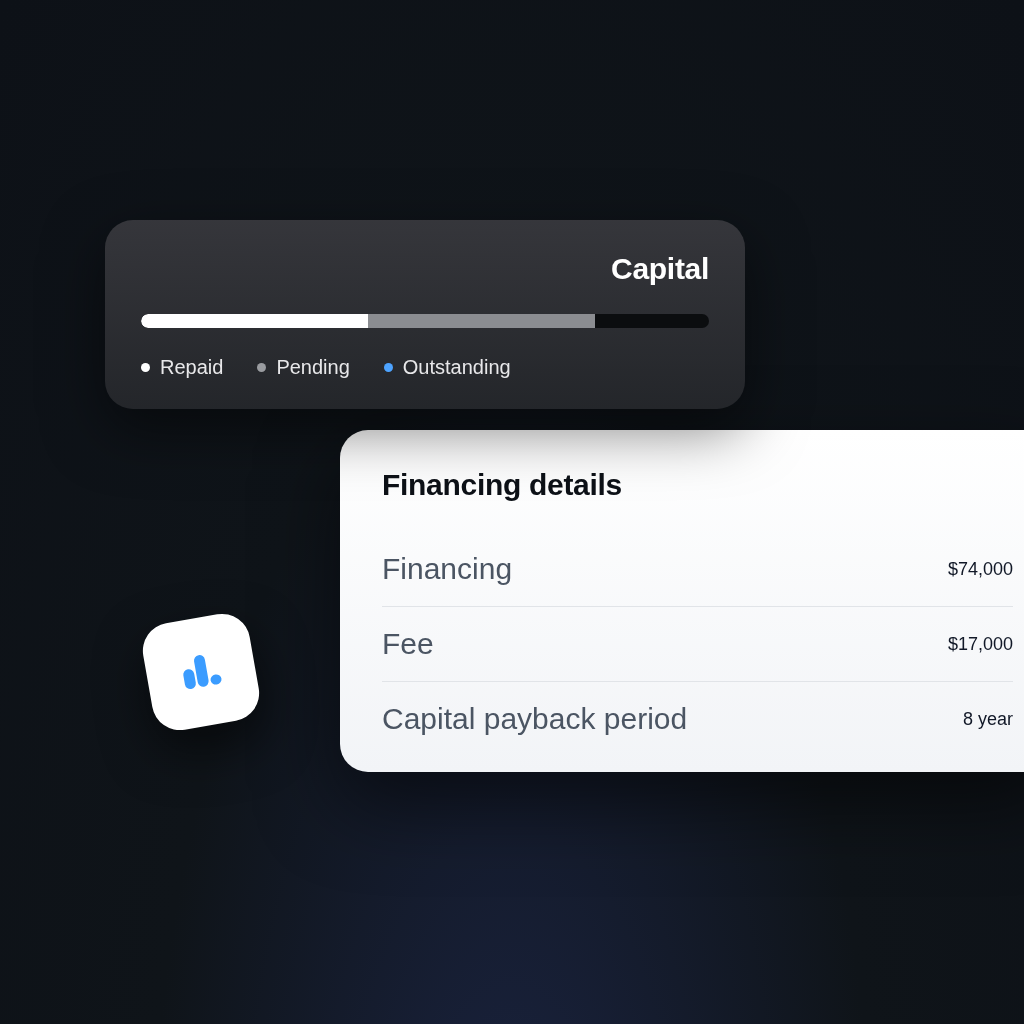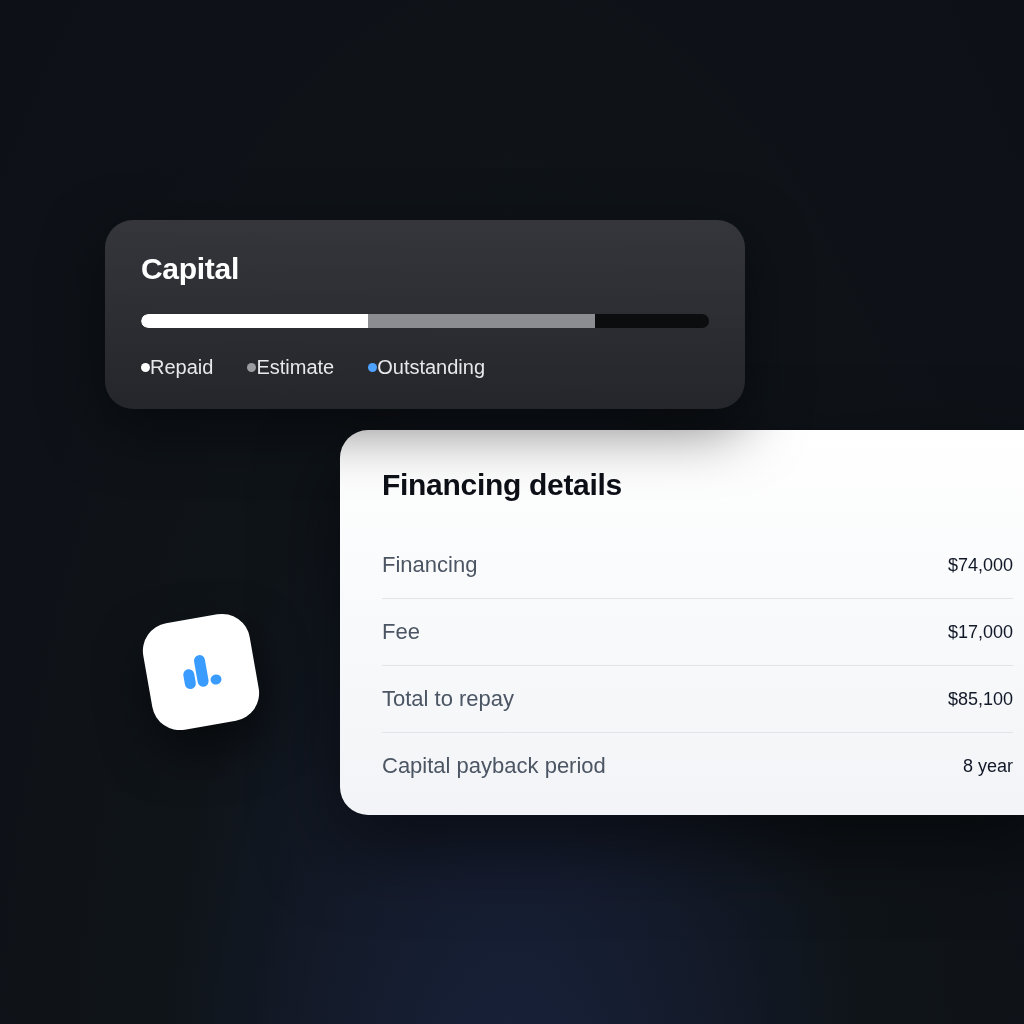--- a/index.html
+++ b/index.html
@@ -22,20 +22,21 @@
     border-radius: 28px;
     padding: 32px 36px 30px 36px;
     box-shadow: 0 20px 60px rgba(0,0,0,0.5);
   }
   .capital-title {
     color: #ffffff;
     font-size: 30px;
     font-weight: 600;
     margin-bottom: 28px;
     letter-spacing: -0.3px;
+    text-align: right;
   }
   .progress-bar {
     width: 100%;
     height: 14px;
     border-radius: 10px;
     background: #0b0d0f;
     overflow: hidden;
     display: flex;
     margin-bottom: 28px;
   }
@@ -49,20 +50,21 @@
     height: 100%;
   }
   .legend {
     display: flex;
     gap: 34px;
     align-items: center;
   }
   .legend-item {
     display: flex;
     align-items: center;
+    gap: 10px;
     color: #e8e8ea;
     font-size: 20px;
     font-weight: 400;
   }
   .dot {
     width: 9px;
     height: 9px;
     border-radius: 50%;
     flex-shrink: 0;
   }
@@ -91,21 +93,21 @@
   .detail-row {
     display: flex;
     justify-content: space-between;
     align-items: center;
     padding: 20px 0;
     border-bottom: 1px solid #e1e4e8;
   }
   .detail-row:last-child { border-bottom: none; }
   .detail-label {
     color: #4b5563;
-    font-size: 22px;
+    font-size: 30px;
     font-weight: 400;
   }
   .detail-value {
     color: #111827;
     font-size: 18px;
     font-weight: 400;
   }
 
   
   .app-icon {
@@ -134,45 +136,41 @@
 
   <div class="detail-row">
     <span class="detail-label">Financing</span>
     <span class="detail-value">$74,000</span>
   </div>
   <div class="detail-row">
     <span class="detail-label">Fee</span>
     <span class="detail-value">$17,000</span>
   </div>
   <div class="detail-row">
-    <span class="detail-label">Total to repay</span>
-    <span class="detail-value">$85,100</span>
-  </div>
-  <div class="detail-row">
     <span class="detail-label">Capital payback period</span>
     <span class="detail-value">8 year</span>
   </div>
 </div>
 
 <div class="capital-card">
   <div class="capital-title">Capital</div>
 
   <div class="progress-bar">
     <div class="prog-repaid" style="width:40%"></div>
     <div class="prog-pending" style="width:40%"></div>
   </div>
 
   <div class="legend">
     <div class="legend-item">
       <span class="dot dot-white"></span>
       <span>Repaid</span>
     </div>
     <div class="legend-item">
       <span class="dot dot-grey"></span>
-      <span>Estimate</span>
+      <span>Pending</span>
     </div>
     <div class="legend-item">
       <span class="dot dot-blue"></span>
       <span>Outstanding</span>
     </div>
   </div>
 </div>
 
 <div class="app-icon">
   <svg width="50" height="50" viewBox="0 0 50 50">

